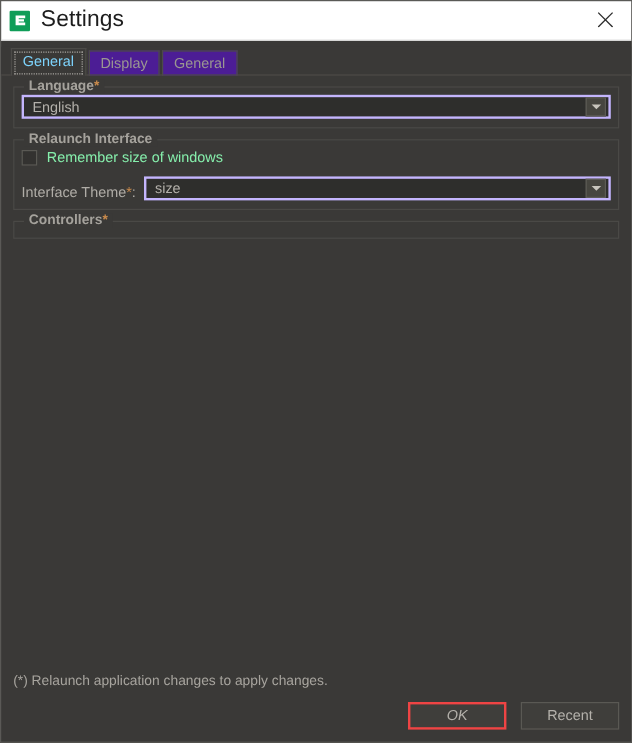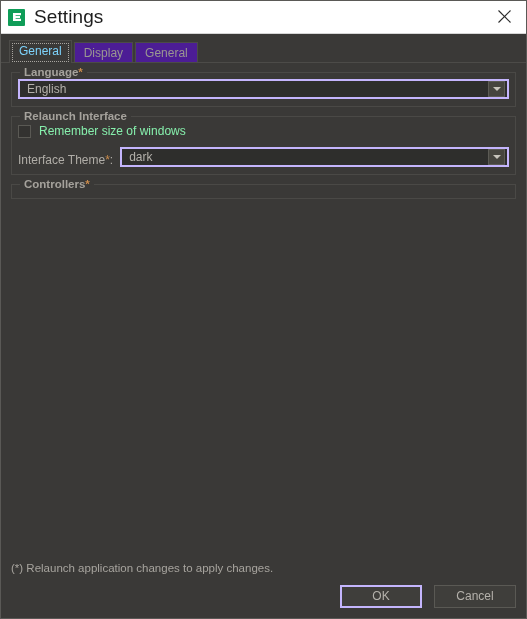--- a/index.html
+++ b/index.html
@@ -301,21 +301,22 @@
     font-size: 12px;
     color: #b4b1ab;
     background: #3f3e3b;
     border: 1px solid #5a5954;
     box-sizing: border-box;
     cursor: default;
     margin-left: 12px;
     position: relative;
   }
   .btn.default {
-    border: 2px solid #c4b5fd;
+    border: 2px solid #ef4444;
+    font-style: italic;
   }
   .btn.default .inner {
     display: block;
     line-height: 19px;
   }
 </style>
 </head>
 <body>
 
 <div class="window">
@@ -368,21 +369,21 @@
       <div class="cb-row">
         <span class="checkbox"></span>
         <span class="cb-label">Remember size of windows</span>
       </div>
 
       <div class="row" style="margin-top:8px;">
         <span class="field-label">
           <span>Interface Theme</span><span class="req">*</span><span>:</span>
         </span>
         <span class="combo" style="flex:1 1 auto;">
-          <span class="value">dark</span>
+          <span class="value">size</span>
           <span class="combo-arrow">
             <span class="arrow-down"></span>
           </span>
         </span>
       </div>
     </div>
 
 
     <div class="groupbox">
       <div class="group-title">
@@ -392,18 +393,18 @@
 
   </div>
 
   <div class="footer">
     <div class="footnote">(*) Relaunch application changes to apply changes.</div>
     <div class="buttons">
       <div class="btn default">
         <span class="inner">OK</span>
       </div>
       <div class="btn">
-        <span>Cancel</span>
+        <span>Recent</span>
       </div>
     </div>
   </div>
 
 </div>
 
 </body></html>

